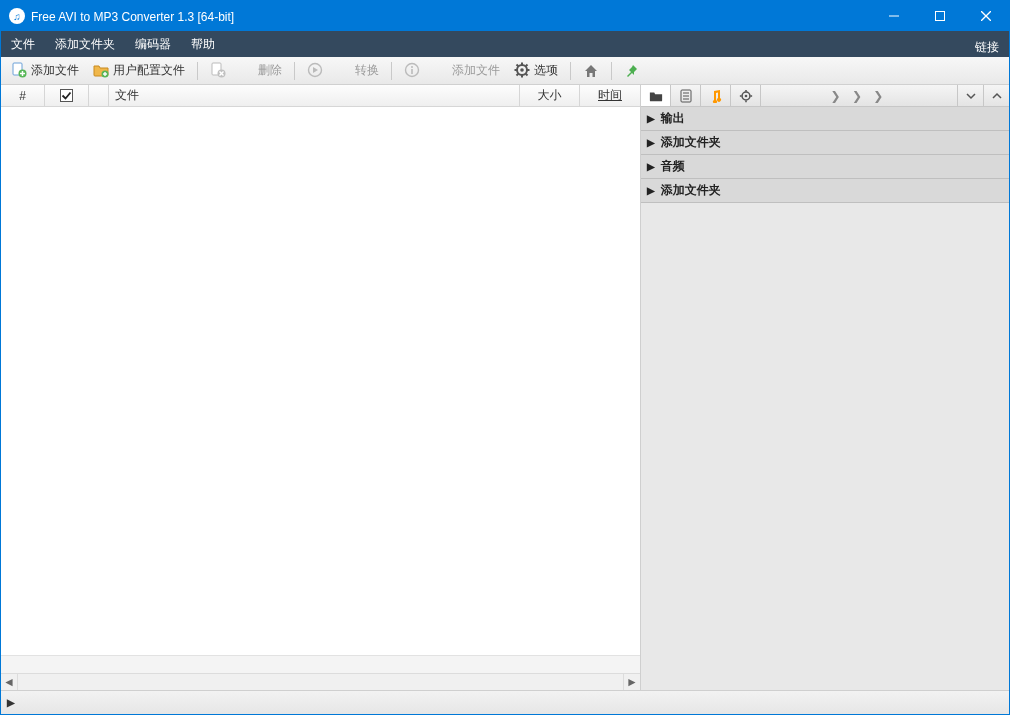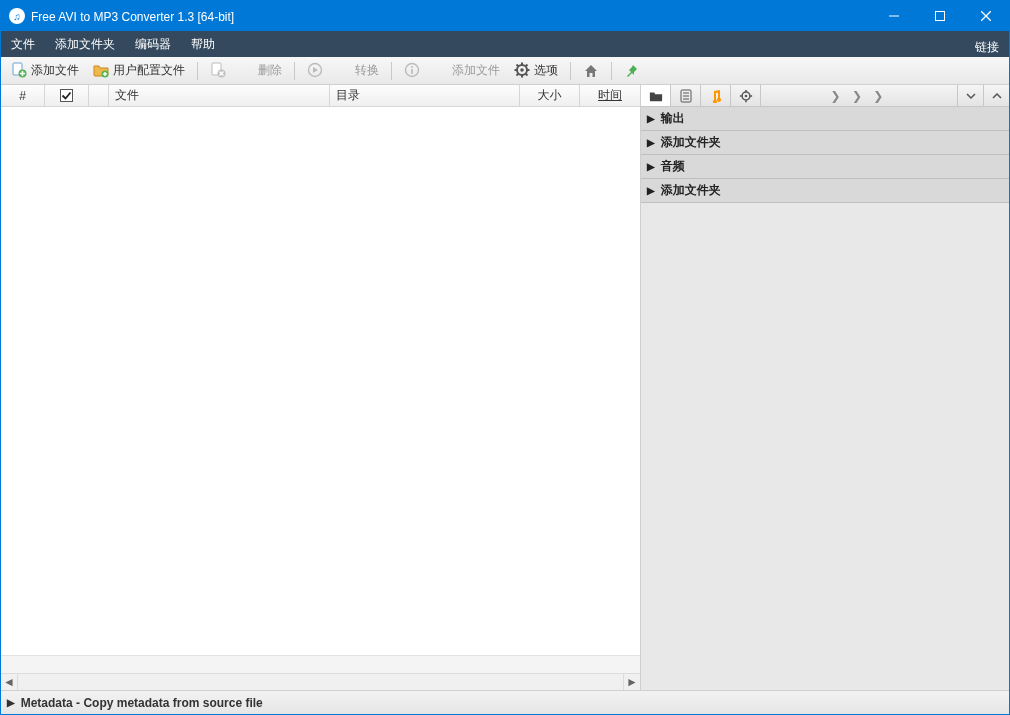--- a/index.html
+++ b/index.html
@@ -182,21 +182,20 @@
       <div class="th" style="width:44px; justify-content:center;">
         <span>
           <svg width="13" height="13" viewBox="0 0 13 13">
               <rect x="0.5" y="0.5" width="12" height="12" fill="#fff" stroke="#555"></rect>
               <path d="M2.5 6.5 L5.5 9.5 L10.5 3.5" fill="none" stroke="#222" stroke-width="1.8"></path>
             </svg>
         </span>
       </div>
       <div class="th" style="width:20px;"></div>
       <div class="th" style="flex:1;">文件</div>
-      <div class="th" style="width:190px;">目录</div>
       <div class="th" style="width:60px; justify-content:center;text-align:right;">大小</div>
       <div class="th" style="width:60px; justify-content:center; border-right:none;text-decoration:underline;">时间</div>
     </div>
     <div class="table-body"></div>
     <div class="status-row"></div>
     <div class="scroll-row">
       <div class="left-arrow">◄</div>
       <div class="right-arrow">►</div>
     </div>
   </div>
@@ -263,14 +262,13 @@
       <div class="acc-item">
         <span class="chev">▶</span>
         <span>添加文件夹</span>
       </div>
     </div>
   </div>
 </div>
 
 <div class="footer">
   <span class="chev">▶</span>
-  <span>Metadata - Copy metadata from source file</span>
 </div>
 
 </body></html>

